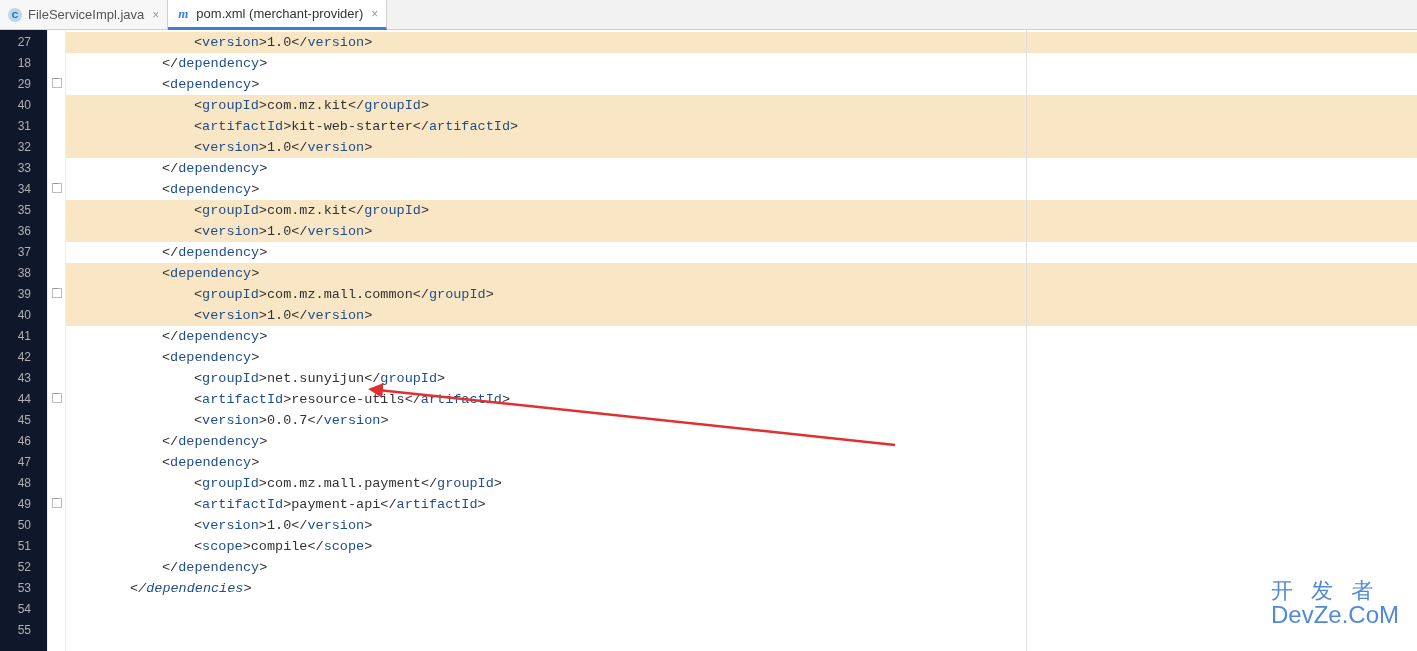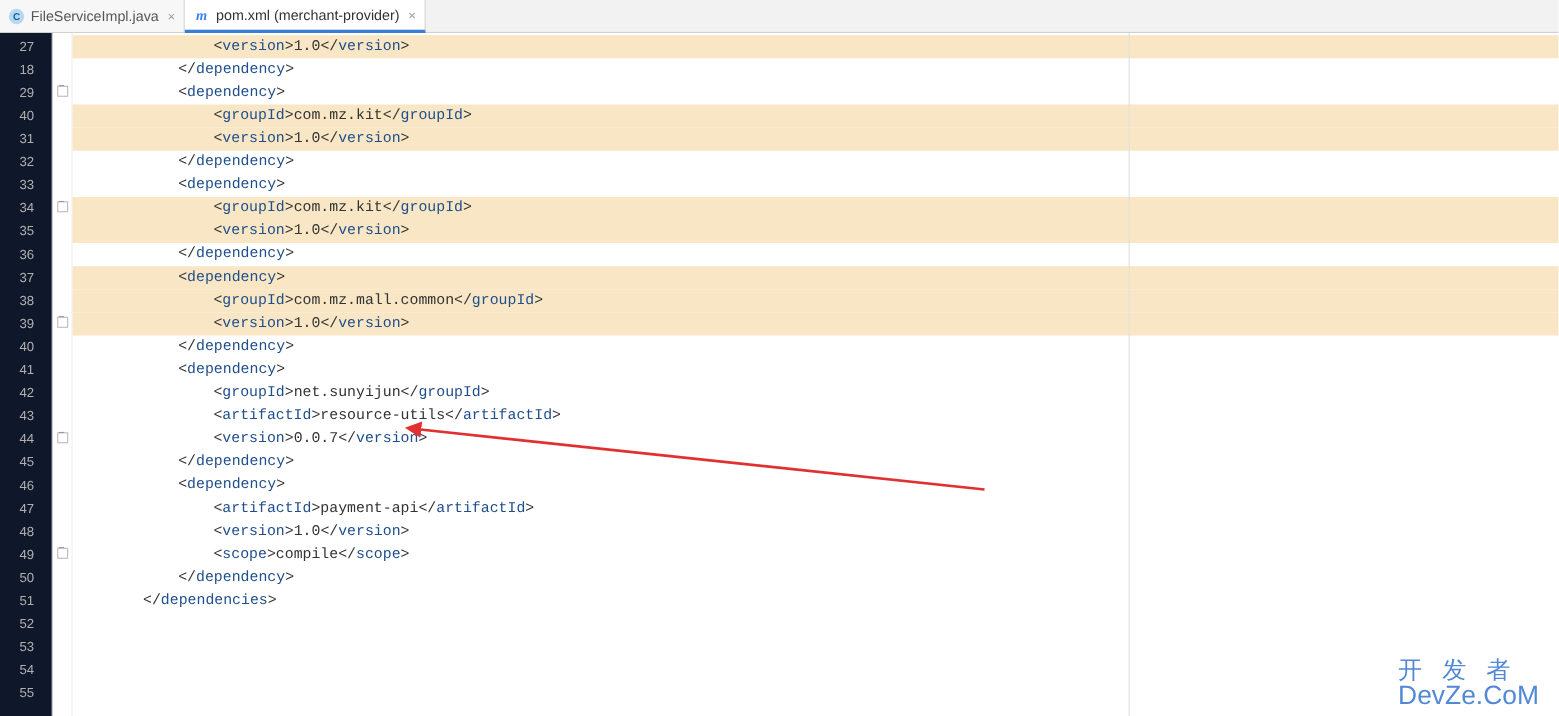--- a/index.html
+++ b/index.html
@@ -130,41 +130,41 @@
   position: absolute;
   top: 0;
   bottom: 0;
   left: 960px;
   width: 1px;
   background: #e0e0e0;
 }
 .watermark {
   position: absolute;
   right: 18px;
-  bottom: 6px;
+  bottom: 24px;
   color: #5289d6;
   font-family: "Microsoft YaHei", sans-serif;
   text-align: left;
   line-height: 1.05;
 }
 .watermark .cn {
   font-size: 22px;
   letter-spacing: 6px;
 }
 .watermark .en {
   font-size: 24px;
   font-family: Arial;
 }
 .arrow-svg {
   position: absolute;
   left: 0;
   top: 0;
   pointer-events: none;
 }
-.ind1 { padding-left: 64px; }
+.ind1 { padding-left: 64px; font-style: italic; }
 .ind2 { padding-left: 96px; }
 .ind3 { padding-left: 128px; font-family: Liberation Mono, monospace; }
 </style>
 </head>
 <body>
 
 <div class="tab-bar">
     <div class="tab">
       <span class="file-icon c">C</span>
       <span>FileServiceImpl.java</span>
@@ -239,36 +239,38 @@
       <div class="fm"></div>
       <div class="fm"></div>
       <div class="fm"></div>
     </div>
   <div class="code">
     <div class="margin-line"></div>
   <div class="line ind3 hl"><span class="tag-delim">&lt;</span><span class="tag-name">version</span><span class="tag-delim">&gt;</span><span class="txt">1.0</span><span class="tag-delim">&lt;/</span><span class="tag-name">version</span><span class="tag-delim">&gt;</span></div>
       <div class="line ind2"><span class="tag-delim">&lt;/</span><span class="tag-name">dependency</span><span class="tag-delim">&gt;</span></div>
       <div class="line ind2"><span class="tag-delim">&lt;</span><span class="tag-name">dependency</span><span class="tag-delim">&gt;</span></div>
       <div class="line ind3 hl"><span class="tag-delim">&lt;</span><span class="tag-name">groupId</span><span class="tag-delim">&gt;</span><span class="txt">com.mz.kit</span><span class="tag-delim">&lt;/</span><span class="tag-name">groupId</span><span class="tag-delim">&gt;</span></div>
+      <div class="line ind3 hl"><span class="tag-delim">&lt;</span><span class="tag-name">artifactId</span><span class="tag-delim">&gt;</span><span class="txt">kit-web-starter</span><span class="tag-delim">&lt;/</span><span class="tag-name">artifactId</span><span class="tag-delim">&gt;</span></div>
       <div class="line ind3 hl"><span class="tag-delim">&lt;</span><span class="tag-name">version</span><span class="tag-delim">&gt;</span><span class="txt">1.0</span><span class="tag-delim">&lt;/</span><span class="tag-name">version</span><span class="tag-delim">&gt;</span></div>
       <div class="line ind2"><span class="tag-delim">&lt;/</span><span class="tag-name">dependency</span><span class="tag-delim">&gt;</span></div>
       <div class="line ind2"><span class="tag-delim">&lt;</span><span class="tag-name">dependency</span><span class="tag-delim">&gt;</span></div>
       <div class="line ind3 hl"><span class="tag-delim">&lt;</span><span class="tag-name">groupId</span><span class="tag-delim">&gt;</span><span class="txt">com.mz.kit</span><span class="tag-delim">&lt;/</span><span class="tag-name">groupId</span><span class="tag-delim">&gt;</span></div>
       <div class="line ind3 hl"><span class="tag-delim">&lt;</span><span class="tag-name">version</span><span class="tag-delim">&gt;</span><span class="txt">1.0</span><span class="tag-delim">&lt;/</span><span class="tag-name">version</span><span class="tag-delim">&gt;</span></div>
       <div class="line ind2"><span class="tag-delim">&lt;/</span><span class="tag-name">dependency</span><span class="tag-delim">&gt;</span></div>
       <div class="line ind2 hl"><span class="tag-delim">&lt;</span><span class="tag-name">dependency</span><span class="tag-delim">&gt;</span></div>
       <div class="line ind3 hl"><span class="tag-delim">&lt;</span><span class="tag-name">groupId</span><span class="tag-delim">&gt;</span><span class="txt">com.mz.mall.common</span><span class="tag-delim">&lt;/</span><span class="tag-name">groupId</span><span class="tag-delim">&gt;</span></div>
       <div class="line ind3 hl"><span class="tag-delim">&lt;</span><span class="tag-name">version</span><span class="tag-delim">&gt;</span><span class="txt">1.0</span><span class="tag-delim">&lt;/</span><span class="tag-name">version</span><span class="tag-delim">&gt;</span></div>
       <div class="line ind2"><span class="tag-delim">&lt;/</span><span class="tag-name">dependency</span><span class="tag-delim">&gt;</span></div>
       <div class="line ind2"><span class="tag-delim">&lt;</span><span class="tag-name">dependency</span><span class="tag-delim">&gt;</span></div>
       <div class="line ind3"><span class="tag-delim">&lt;</span><span class="tag-name">groupId</span><span class="tag-delim">&gt;</span><span class="txt">net.sunyijun</span><span class="tag-delim">&lt;/</span><span class="tag-name">groupId</span><span class="tag-delim">&gt;</span></div>
       <div class="line ind3"><span class="tag-delim">&lt;</span><span class="tag-name">artifactId</span><span class="tag-delim">&gt;</span><span class="txt">resource-utils</span><span class="tag-delim">&lt;/</span><span class="tag-name">artifactId</span><span class="tag-delim">&gt;</span></div>
       <div class="line ind3"><span class="tag-delim">&lt;</span><span class="tag-name">version</span><span class="tag-delim">&gt;</span><span class="txt">0.0.7</span><span class="tag-delim">&lt;/</span><span class="tag-name">version</span><span class="tag-delim">&gt;</span></div>
       <div class="line ind2"><span class="tag-delim">&lt;/</span><span class="tag-name">dependency</span><span class="tag-delim">&gt;</span></div>
       <div class="line ind2"><span class="tag-delim">&lt;</span><span class="tag-name">dependency</span><span class="tag-delim">&gt;</span></div>
+      <div class="line ind3"><span class="tag-delim">&lt;</span><span class="tag-name">groupId</span><span class="tag-delim">&gt;</span><span class="txt">com.mz.mall.payment</span><span class="tag-delim">&lt;/</span><span class="tag-name">groupId</span><span class="tag-delim">&gt;</span></div>
       <div class="line ind3"><span class="tag-delim">&lt;</span><span class="tag-name">artifactId</span><span class="tag-delim">&gt;</span><span class="txt">payment-api</span><span class="tag-delim">&lt;/</span><span class="tag-name">artifactId</span><span class="tag-delim">&gt;</span></div>
       <div class="line ind3"><span class="tag-delim">&lt;</span><span class="tag-name">version</span><span class="tag-delim">&gt;</span><span class="txt">1.0</span><span class="tag-delim">&lt;/</span><span class="tag-name">version</span><span class="tag-delim">&gt;</span></div>
       <div class="line ind3"><span class="tag-delim">&lt;</span><span class="tag-name">scope</span><span class="tag-delim">&gt;</span><span class="txt">compile</span><span class="tag-delim">&lt;/</span><span class="tag-name">scope</span><span class="tag-delim">&gt;</span></div>
       <div class="line ind2"><span class="tag-delim">&lt;/</span><span class="tag-name">dependency</span><span class="tag-delim">&gt;</span></div>
       <div class="line ind1"><span class="tag-delim">&lt;/</span><span class="tag-name">dependencies</span><span class="tag-delim">&gt;</span></div>
     </div>
   <svg class="arrow-svg" width="1417" height="651">
     <defs>
       <marker id="arrhead" markerWidth="8" markerHeight="8" refX="2" refY="3" orient="auto">
         <polygon points="0 0, 6 3, 0 6" fill="#e03030"></polygon>

